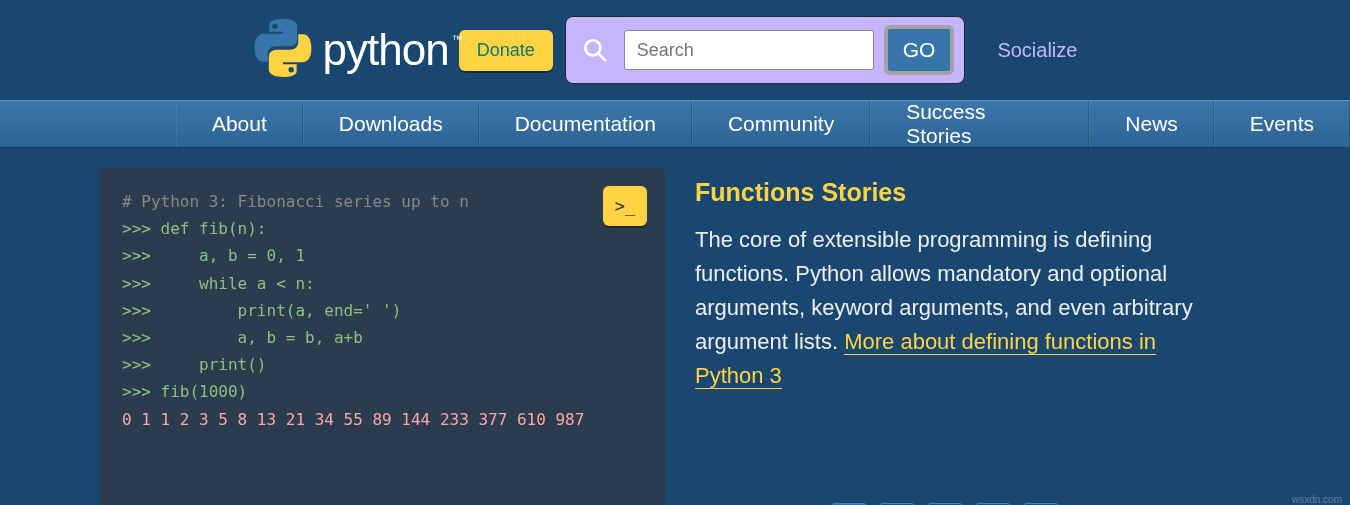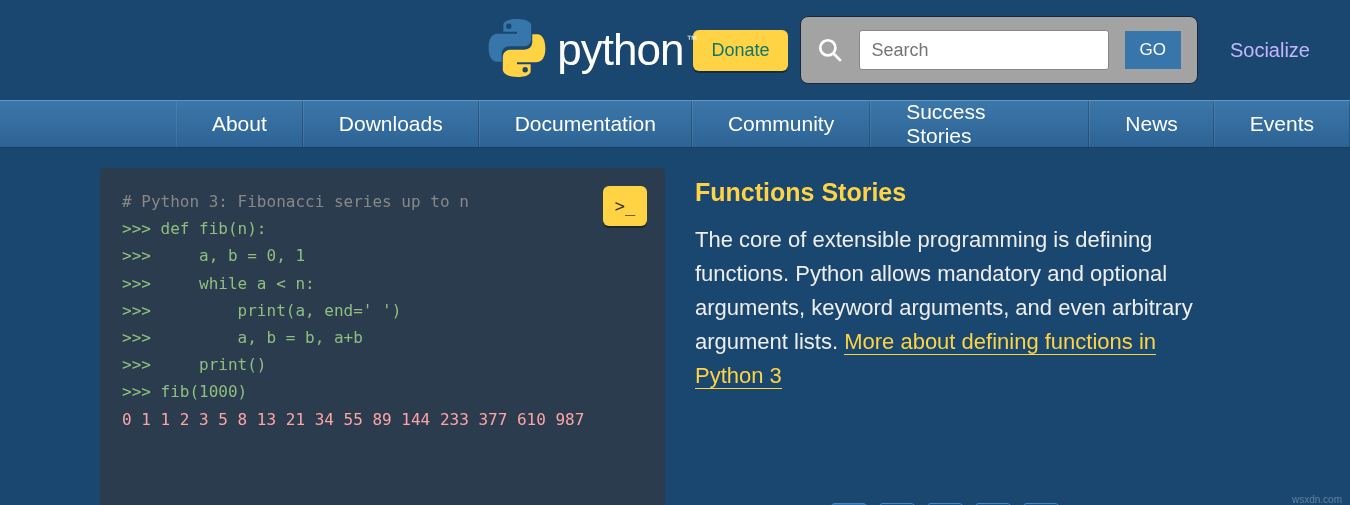--- a/index.html
+++ b/index.html
@@ -6,21 +6,21 @@
     body {
       font-family: -apple-system, BlinkMacSystemFont, "Segoe UI", "Helvetica Neue", sans-serif;
       background: #1a4770;
       width: 1350px;
       height: 505px;
       overflow: hidden;
     }
     .header {
       display: flex;
       align-items: center;
-      justify-content: flex-end;
+      justify-content: center;
       padding: 15px 20px 15px 20px;
       height: 100px;
     }
     .logo-area {
       display: flex;
       align-items: center;
       gap: 10px;
     }
     .logo-text {
       color: #fff;
@@ -48,21 +48,21 @@
       border: none;
       border-radius: 6px;
       padding: 10px 18px;
       font-size: 18px;
       cursor: pointer;
       box-shadow: 0 2px 0 rgba(0,0,0,0.35);
     }
     .search-box {
       display: flex;
       align-items: center;
-      background: #a3a3a3;
+      background: #c4b5fd;
       border-radius: 8px;
       padding: 8px 10px;
       gap: 10px;
       border: 1px solid #1b2736;
     }
     .search-icon {
       color: #fff;
       display: flex;
       align-items: center;
       padding: 0 6px;
@@ -72,24 +72,24 @@
       height: 40px;
       font-size: 18px;
       padding: 0 12px;
       border: 1px solid #888;
       border-radius: 3px;
       background: #fff;
     }
     .go-btn {
       background: #3776ab;
       color: #fff;
-      border: 6px solid #a3a3a3;
+      border: 4px solid #a3a3a3;
       border-radius: 6px;
       padding: 9px 15px;
-      font-size: 17px;
+      font-size: 21px;
       cursor: pointer;
     }
     .socialize {
       color: #c4b5fd;
       font-size: 20px;
       padding: 0 20px;
     }
     .nav {
       display: flex;
       background: linear-gradient(#3c77a9, #2d6395);

